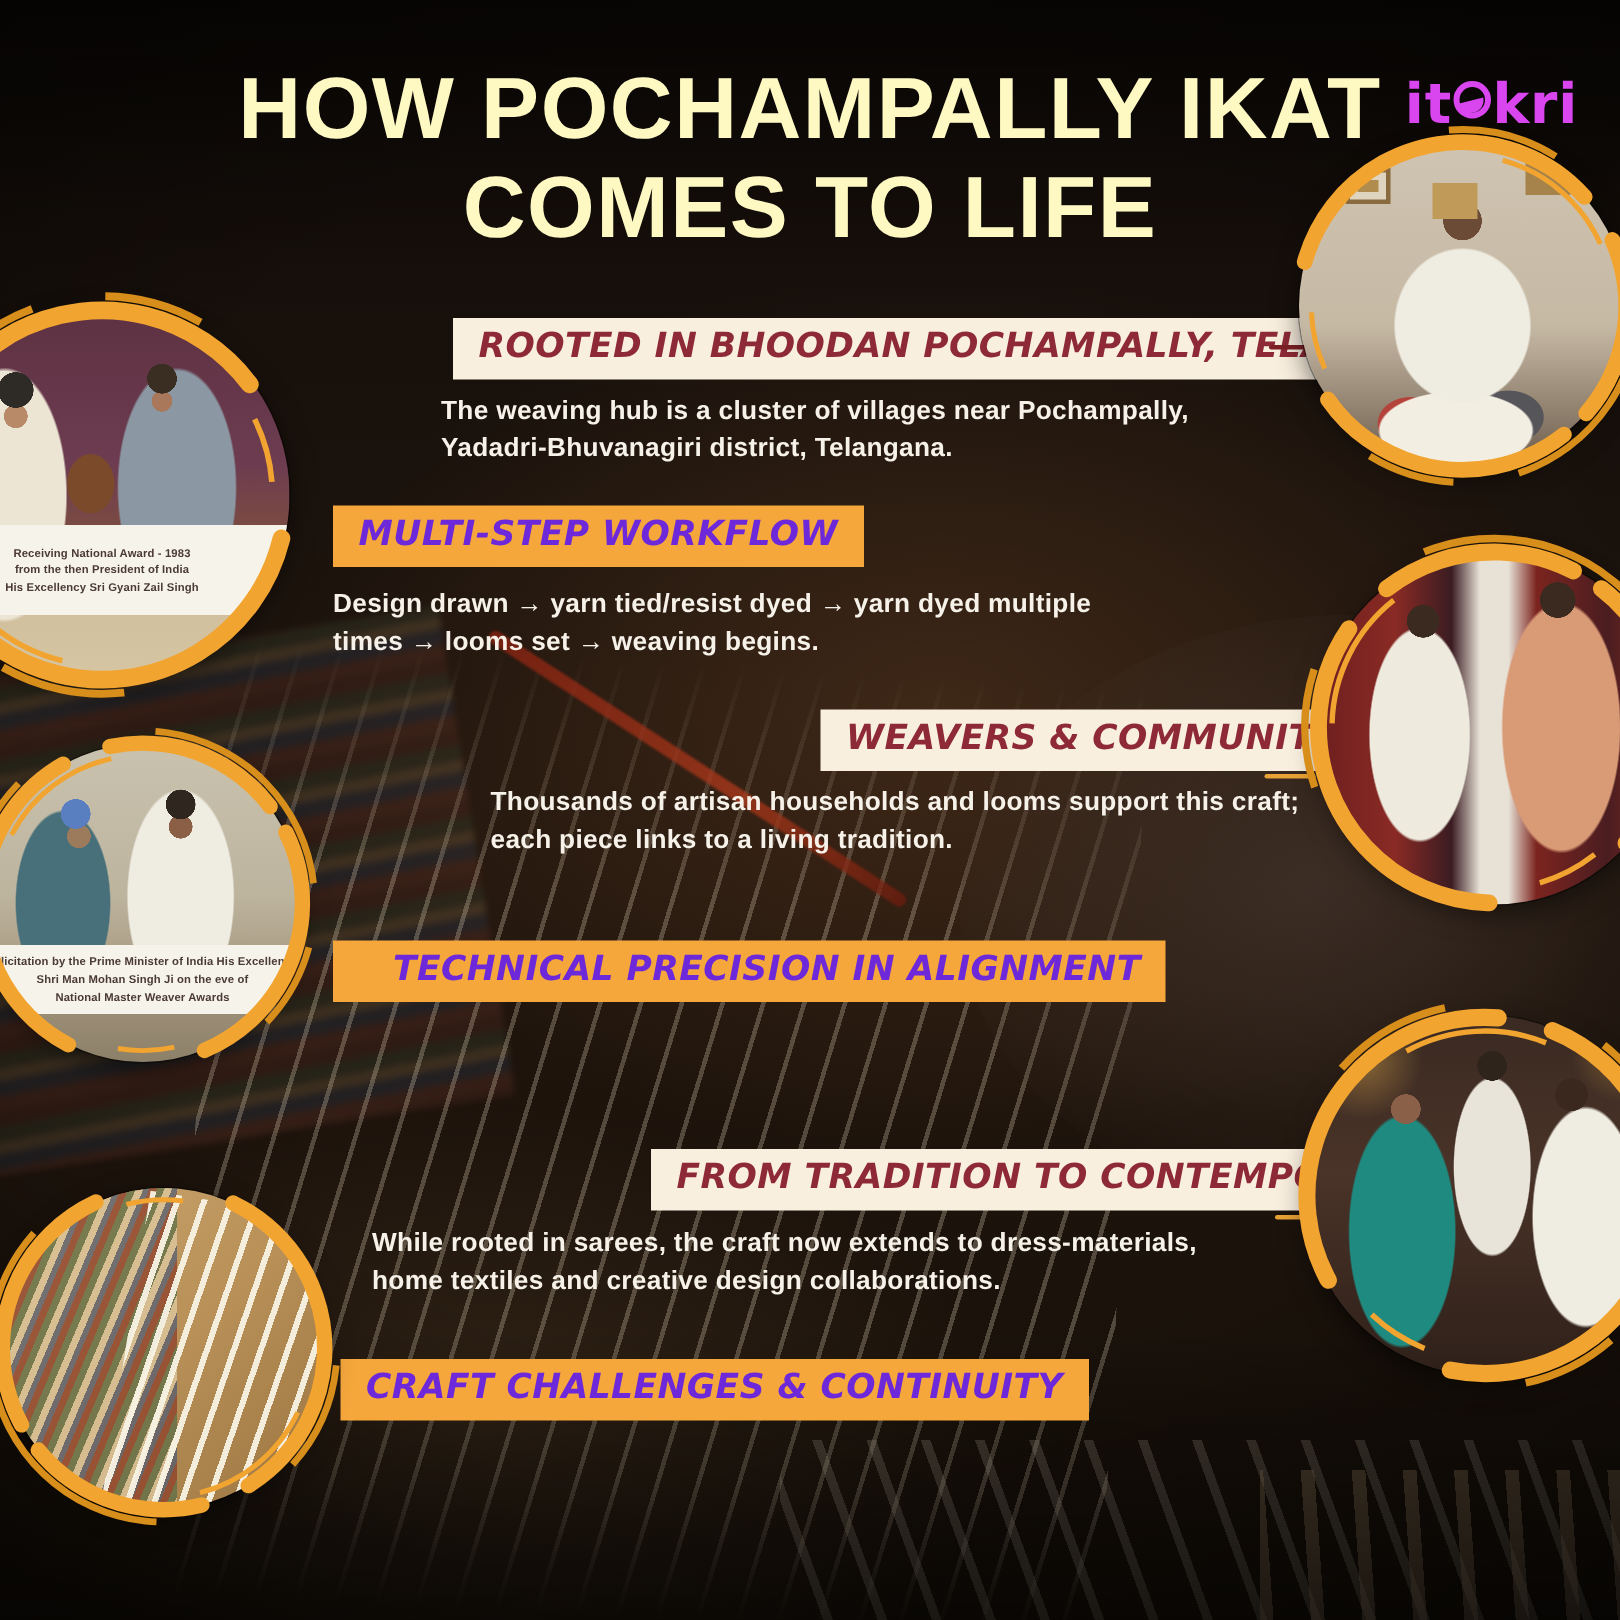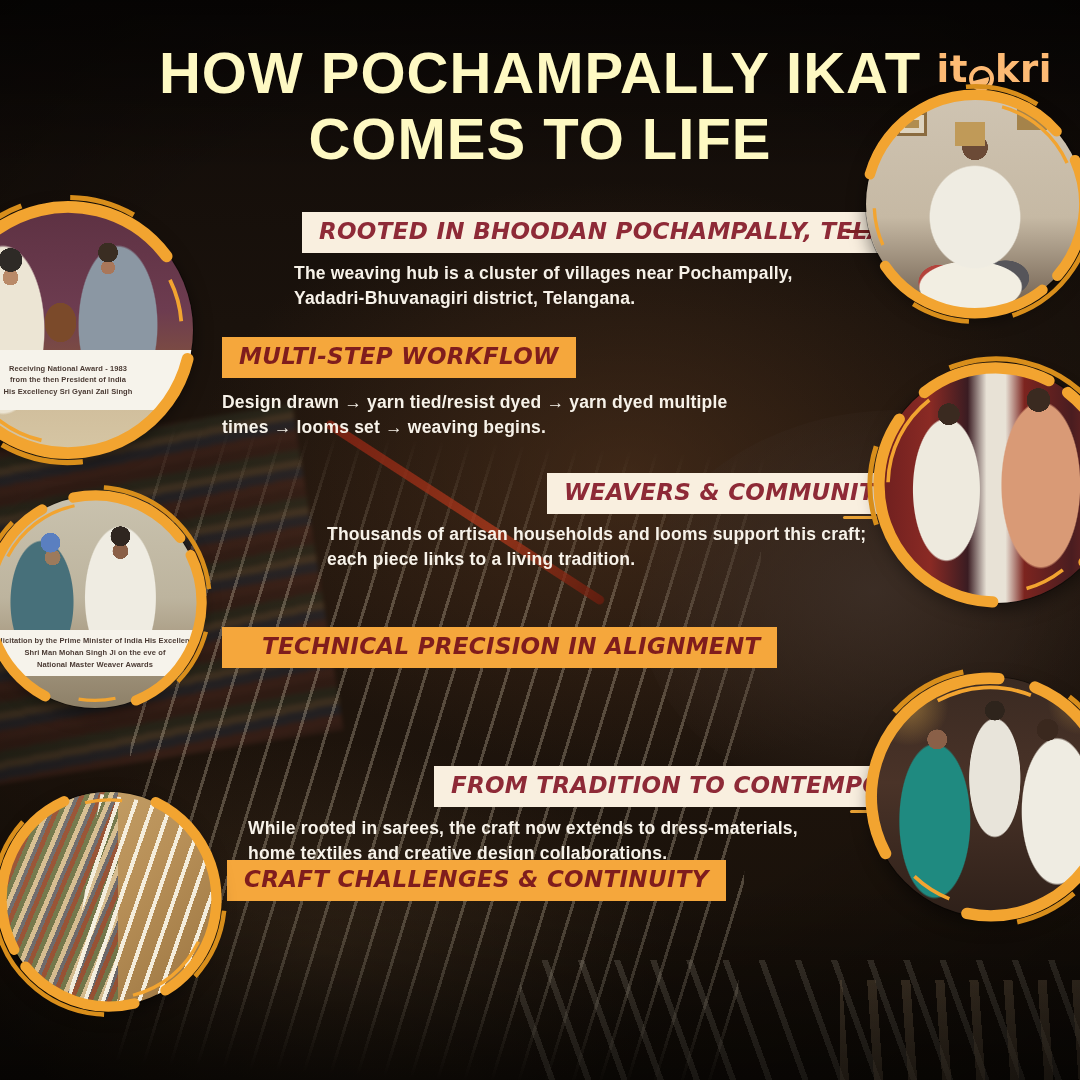--- a/index.html
+++ b/index.html
@@ -59,42 +59,42 @@
 
   
   .title{
     position:absolute;left:60px;right:60px;top:40px;
     text-align:center;white-space:pre-line;
     font-family:"Liberation Sans",sans-serif;
     font-weight:800;font-size:58px;line-height:1.14;letter-spacing:1px;
     color:#fef9c3;
   }
   .logo{
-    position:absolute;top:48px;right:28px;display:flex;align-items:flex-end;
-    color:#fdba74;font-weight:800;font-size:37px;letter-spacing:.5px;
+    position:absolute;top:48px;right:28px;display:flex;align-items:flex-start;
+    color:#d946ef;font-weight:800;font-size:37px;letter-spacing:.5px;
     font-family:"DejaVu Sans",sans-serif;
   }
   .logo .o-glyph{
     width:25px;height:25px;border:4.5px solid currentColor;border-radius:50%;
     margin:6px 1px 0;position:relative;display:inline-block;box-sizing:border-box;
   }
   .logo .o-glyph::after{
     content:"";position:absolute;left:0px;right:0px;bottom:0px;height:8px;
     background:currentColor;border-radius:0 0 9px 9px;transform:rotate(-14deg);
   }
 
   
   .label-box{
     position:absolute;padding:8px 17px 10px;
     font-style:italic;font-weight:800;font-size:23px;line-height:1;
     letter-spacing:.3px;white-space:nowrap;
     font-family:"DejaVu Sans",sans-serif;
   }
   .label-box.cream{background:#F9EFDF;color:#8E2A37;}
-  .label-box.orange{background:#F5A73C;color:#7f1d1d;}
+  .label-box.orange{background:#F5A73C;color:#6d28d9;}
   .body-text{
     position:absolute;white-space:pre-line;
     font-weight:700;font-size:17.5px;line-height:1.42;letter-spacing:.2px;
     color:#F7F2E9;font-family:"Liberation Sans",sans-serif;
   }
   .body-text.r{text-align:left;}
   .connector{position:absolute;height:3px;border-radius:2px;}
   .connector.maroon{background:#7E2125;}
   .connector.gold{background:#E9A235;}
 
@@ -104,21 +104,21 @@
   .pos-s2-box{left:222px;top:337px;}
   .pos-s2-body{left:222px;top:390px;width:540px;}
   .pos-s3-box{left:547px;top:473px;}
   .pos-s3-body{right:173px;top:522px;width:580px;}
   .pos-s3-line{left:843px;top:516px;width:34px;}
   .pos-s4-box{left:222px;top:627px;padding-left:40px;}
   .pos-s4-body{left:222px;top:680px;width:560px;}
   .pos-s5-box{left:434px;top:766px;}
   .pos-s5-body{right:272px;top:816px;width:560px;}
   .pos-s5-line{left:850px;top:810px;width:36px;}
-  .pos-s6-box{left:227px;top:860px;}
+  .pos-s6-box{left:227px;top:906px;}
   .pos-s6-body{left:227px;top:956px;width:580px;}
 
   
   .photo-wrap{position:absolute;}
   .photo{
     position:absolute;inset:17px;border-radius:50%;overflow:hidden;
     box-shadow:0 0 0 1px rgba(0,0,0,.35), 0 6px 18px rgba(0,0,0,.5);
   }
   .ring{position:absolute;inset:0;width:100%;height:100%;pointer-events:none;}
   .caption-band{

